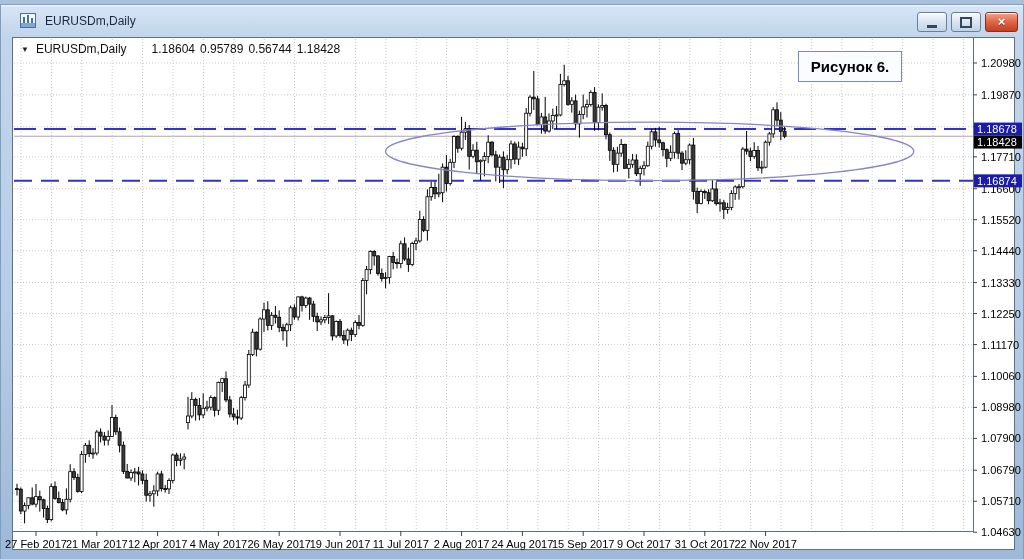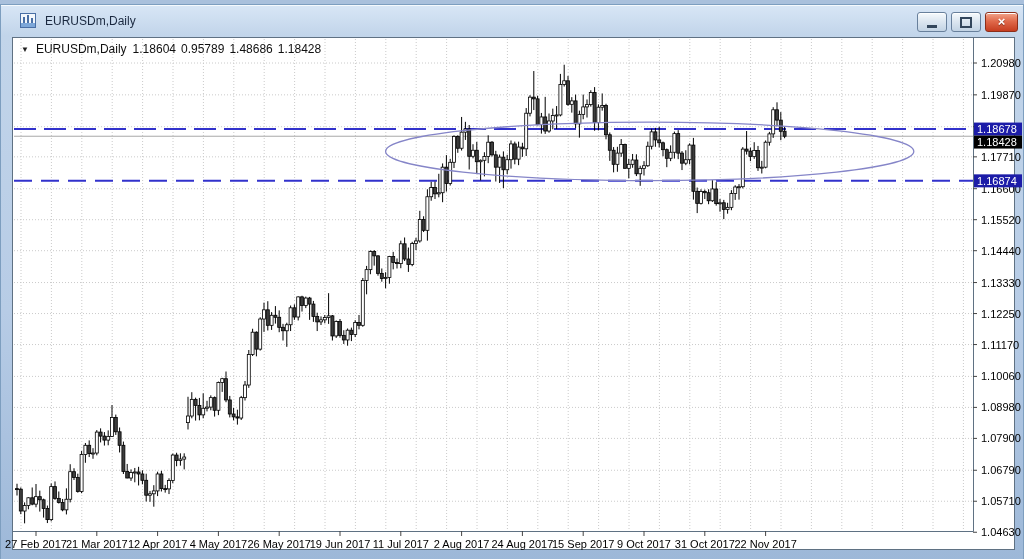--- a/index.html
+++ b/index.html
@@ -25,21 +25,21 @@
        text-shadow:0 1px 1px rgba(0,0,0,.4);}
   .chart-widget{position:absolute;left:11px;top:32px;width:1003px;height:513px;
        background:#ffffff;border:1px solid #5f7183;box-sizing:border-box;}
   #plot{position:absolute;left:12px;top:33px;overflow:visible;}
   .grid{stroke:#cacaca;stroke-width:1;stroke-dasharray:1,2;}
   .ax{font-family:"Liberation Sans",sans-serif;font-size:11px;fill:#000;}
   .tag-text{font-family:"Liberation Sans",sans-serif;font-size:11px;fill:#fff;}
   .chart-header{position:absolute;left:20px;top:37px;font-size:12px;color:#101010;
        display:flex;align-items:center;gap:5px;}
   .chart-header .marker{font-size:8px;color:#222;margin-right:2px;}
-  .chart-header .num{margin-left:1px;text-align:center;}
+  .chart-header .num{margin-left:20px;text-align:center;}
   .figure-label{position:absolute;left:797px;top:46px;width:102px;height:29px;
        border:1px solid #7f86c4;background:#fafcff;
        display:flex;align-items:center;justify-content:center;
        font-size:15px;font-weight:bold;color:#000;}
 </style>
 </head>
 <body>
 
 <div class="window">
   <div class="titlebar">
@@ -601,17 +601,18 @@
         <rect x="961" y="136.34220000000028" width="48" height="13" fill="#1c1ca8"></rect>
         <text x="964" y="146.84220000000028" class="tag-text">1.16874</text>
       </g>
     </svg>
 
   <div class="chart-header">
     <span class="marker">▼</span>
     <span>EURUSDm,Daily</span>
     <span class="num">1.18604</span>
     <span>0.95789</span>
-    <span>1.48686</span>
+    <span>0.56744</span>
     <span>1.18428</span>
   </div>
 
+  <div class="figure-label">Рисунок 6.</div>
 </div>
 
 </body></html>

